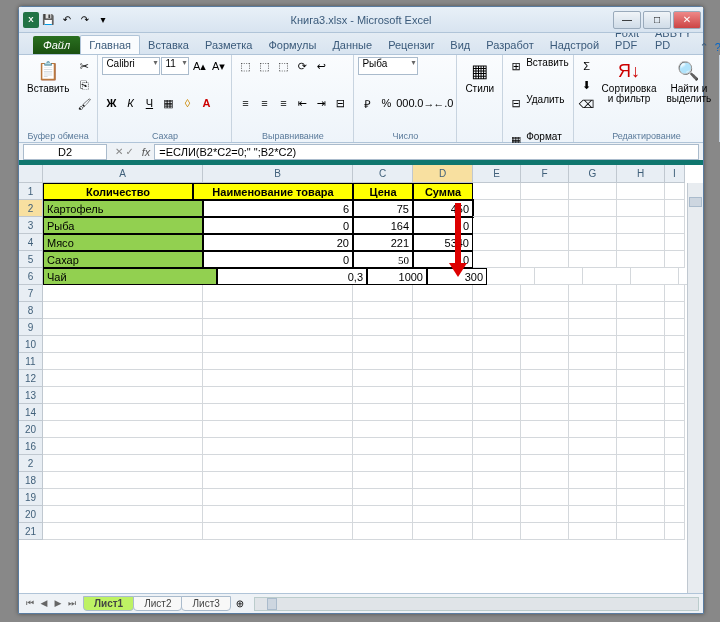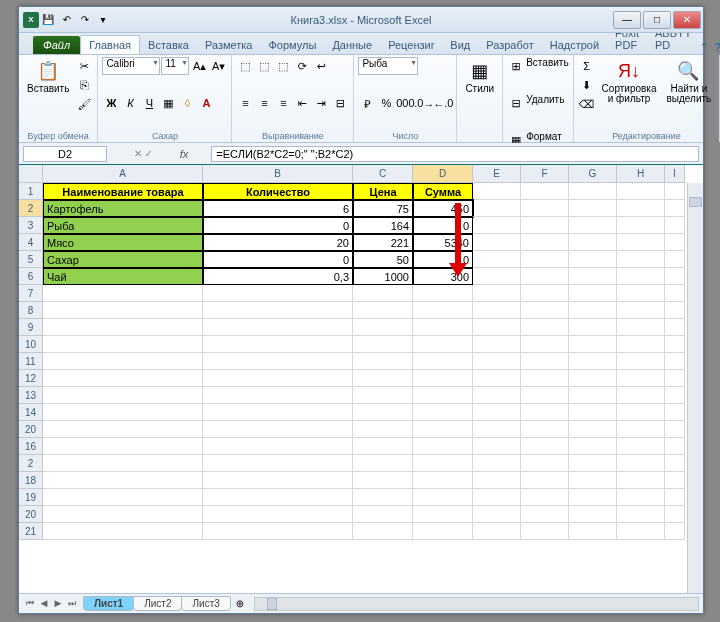--- a/index.html
+++ b/index.html
@@ -32,21 +32,21 @@
 .bigbtn { display: flex; flex-direction: column; align-items: center; gap: 1px; padding: 2px 4px; }
 .bigbtn .icn { width: 24px; height: 24px; display: flex; align-items: center; justify-content: center; font-size: 18px; }
 .bigbtn .lbl { font-size: 10px; line-height: 10px; text-align: center; }
 .minicol { display: flex; flex-direction: column; gap: 1px; }
 .minicol .row { display: flex; gap: 1px; align-items: flex-start; height: 36px; }
 .minibtn { width: 18px; height: 18px; display: flex; align-items: center; justify-content: center; font-size: 11px; border: 1px solid transparent; }
 .select { height: 18px; border: 1px solid #abc; background: #fff; font-size: 10px; padding: 0 12px 0 3px; position: relative; }
 .select:after { content: '▾'; position: absolute; right: 2px; font-size: 8px; color: #666; }
 
 
-.fbar-row { height: 22px; border-bottom: 1px solid #0f766e; display: flex; align-items: center; background: #eef2f6; gap: 19px; }
+.fbar-row { height: 22px; border-bottom: 5px solid #0f766e; display: flex; align-items: center; background: #eef2f6; }
 .namebox { width: 84px; border: 1px solid #abc; background: #fff; margin: 0 4px; font-size: 11px; padding: 1px 4px; text-align: center; }
 .fx-btns { display: flex; gap: 2px; font-size: 10px; color: #888; padding: 0 4px; }
 .fx-lbl { font-style: italic; font-size: 11px; padding: 0 4px; color: #555; }
 .formula-input { flex: 1; border: 1px solid #abc; background: #fff; font-size: 11px; padding: 1px 4px; margin-right: 4px; }
 
 
 .grid-area { flex: 1; display: flex; background: #fff; overflow: hidden; position: relative; }
 .corner { width: 24px; height: 18px; background: #e8eef4; border-right: 1px solid #c0c8d0; border-bottom: 1px solid #c0c8d0; }
 .colhdrs { display: flex; height: 18px; }
 .colhdr { background: #e8eef4; border-right: 1px solid #c0c8d0; border-bottom: 1px solid #c0c8d0; text-align: center; font-size: 10px; line-height: 18px; color: #40607a; }
@@ -65,21 +65,21 @@
 
 .red-arrow { position: absolute; pointer-events: none; }
 .red-arrow .shaft { width: 6px; height: 60px; background: #d00; }
 .red-arrow .head { width: 0; height: 0; border-left: 9px solid transparent; border-right: 9px solid transparent; border-top: 14px solid #d00; margin-left: -6px; }
 
 
 .sheettabs { height: 20px; background: #eef2f6; border-top: 1px solid #b0c4d8; display: flex; align-items: center; font-size: 10px; }
 .navbtns { display: flex; padding: 0 4px; gap: 0; }
 .navbtns span { width: 14px; text-align: center; color: #666; font-size: 9px; }
 .sheettab { padding: 1px 10px; border: 1px solid #abc; background: #f8f8f8; border-radius: 0 0 4px 4px; margin-right: -1px; color: #444; }
-.sheettab.active { background: #7dd3fc; font-weight: bold; }
+.sheettab.active { background: #bef264; font-weight: bold; }
 .hscroll { flex: 1; margin: 0 4px; height: 14px; background: #e0e4e8; border: 1px solid #bcc; position: relative; }
 .hscroll .thumb { position: absolute; left: 12px; width: 10px; top: 0; bottom: 0; background: #cdd6e0; border: 1px solid #abc; }
 
 
 .statusbar { height: 20px; background: linear-gradient(#e4ecf4,#d8e4f0); border-top: 1px solid #b0c4d8; display: flex; align-items: center; font-size: 10px; padding: 0 6px; color: #3a5a7a; }
 .status-right { margin-left: auto; display: flex; align-items: center; gap: 6px; }
 .viewbtns span { width: 18px; height: 14px; display: inline-flex; align-items: center; justify-content: center; border: 1px solid #abc; background: #f0f4f8; font-size: 8px; }
 .zoom-slider { width: 80px; height: 4px; background: #c0c8d0; position: relative; }
 .zoom-slider .th { position: absolute; left: 38px; top: -3px; width: 6px; height: 10px; background: #f0f4f8; border: 1px solid #888; }
 
@@ -312,22 +312,22 @@
             <div class="rowhdr">20</div>
             <div class="rowhdr">16</div>
             <div class="rowhdr">2</div>
             <div class="rowhdr">18</div>
             <div class="rowhdr">19</div>
             <div class="rowhdr">20</div>
             <div class="rowhdr">21</div>
           </div>
         <div class="cells" id="cells">
             <div class="cellrow">
+              <div class="cell hdr-cell" style="width: 150px;">Количество</div>
               <div class="cell hdr-cell" style="width: 160px;">Наименование товара</div>
-              <div class="cell hdr-cell" style="width: 150px;">Количество</div>
               <div class="cell hdr-cell" style="width: 60px;">Цена</div>
               <div class="cell hdr-cell" style="width: 60px;">Сумма</div>
               <div class="cell" style="width: 48px;"></div>
               <div class="cell" style="width: 48px;"></div>
               <div class="cell" style="width: 48px;"></div>
               <div class="cell" style="width: 48px;"></div>
               <div class="cell" style="width: 20px;"></div>
             </div>
             <div class="cellrow">
               <div class="cell name-cell" style="width: 160px;">Картофель</div>
@@ -358,30 +358,30 @@
               <div class="cell data-cell" style="width: 60px;">5340</div>
               <div class="cell" style="width: 48px;"></div>
               <div class="cell" style="width: 48px;"></div>
               <div class="cell" style="width: 48px;"></div>
               <div class="cell" style="width: 48px;"></div>
               <div class="cell" style="width: 20px;"></div>
             </div>
             <div class="cellrow">
               <div class="cell name-cell" style="width: 160px;">Сахар</div>
               <div class="cell data-cell" style="width: 150px;">0</div>
-              <div class="cell data-cell" style="width: 60px;">50</div>
+              <div class="cell data-cell" style="width: 60px; font-family: Liberation Serif, serif;">50</div>
               <div class="cell data-cell" style="width: 60px;">0</div>
               <div class="cell" style="width: 48px;"></div>
               <div class="cell" style="width: 48px;"></div>
               <div class="cell" style="width: 48px;"></div>
               <div class="cell" style="width: 48px;"></div>
               <div class="cell" style="width: 20px;"></div>
             </div>
             <div class="cellrow">
-              <div class="cell name-cell" style="width: 160px;">Чай</div>
+              <div class="cell name-cell" style="width: 174px;">Чай</div>
               <div class="cell data-cell" style="width: 150px;">0,3</div>
               <div class="cell data-cell" style="width: 60px;">1000</div>
               <div class="cell data-cell" style="width: 60px;">300</div>
               <div class="cell" style="width: 48px;"></div>
               <div class="cell" style="width: 48px;"></div>
               <div class="cell" style="width: 48px;"></div>
               <div class="cell" style="width: 48px;"></div>
               <div class="cell" style="width: 20px;"></div>
             </div>
             <div class="cellrow">

